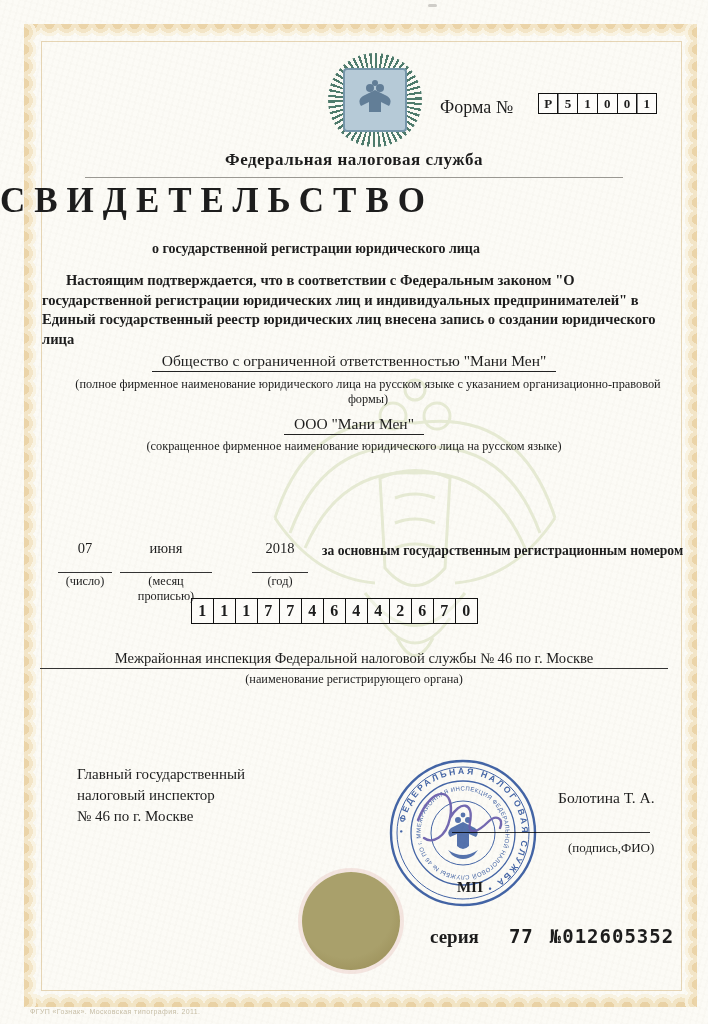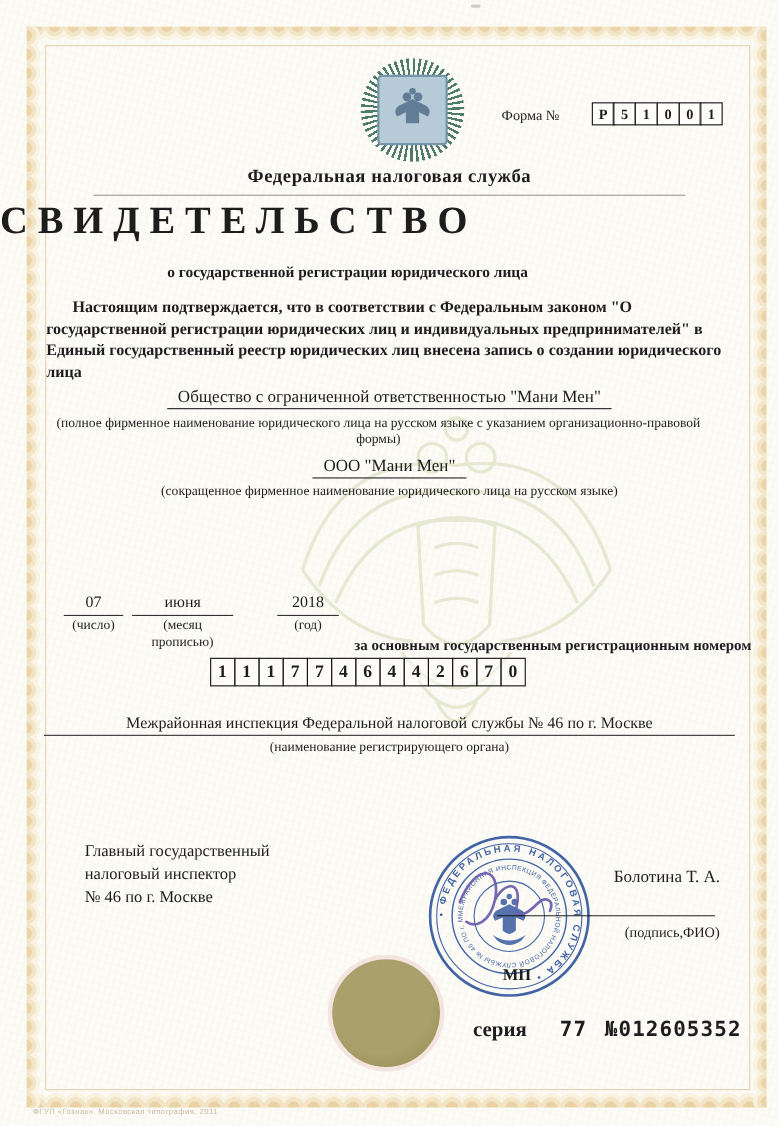--- a/index.html
+++ b/index.html
@@ -37,21 +37,21 @@
 
   
   .watermark{position:absolute;left:255px;top:368px;width:320px;height:330px;opacity:.85;z-index:0;}
 
   
   .emblem{position:absolute;left:328px;top:53px;width:94px;height:94px;border-radius:50%;
     background:repeating-conic-gradient(#4e7b6c 0deg 3deg, rgba(0,0,0,0) 3deg 7.2deg);
     display:flex;align-items:center;justify-content:center;z-index:2;}
   .emblem-core{width:60px;height:60px;border-radius:4px;background:#b6cad7;
     border:2px solid #7595a9;display:flex;align-items:center;justify-content:center;}
-  .forma-label{position:absolute;left:456px;top:97px;font-size:13px;z-index:2;}
+  .forma-label{position:absolute;left:440px;top:97px;font-size:18px;z-index:2;}
   .code-boxes{position:absolute;left:539px;top:93px;display:flex;z-index:2;}
   .code-boxes .cell{width:19px;height:19px;border:1.3px solid #111;margin-left:-1.3px;
     display:flex;align-items:center;justify-content:center;
     font-size:13px;font-weight:bold;background:rgba(255,255,255,.5);}
   .agency{position:absolute;left:0;top:150px;width:708px;text-align:center;
     font-size:17px;font-weight:bold;letter-spacing:.5px;z-index:2;}
   .hr1{position:absolute;left:85px;top:177px;width:538px;height:1px;background:#9a9892;z-index:2;}
   .doc-title{position:absolute;left:0;top:181px;width:603px;text-align:left;
     font-size:35px;font-weight:bold;letter-spacing:9px;z-index:2;}
   .doc-subtitle{position:absolute;left:0;top:241px;width:632px;text-align:center;
@@ -63,26 +63,26 @@
   .center-row{position:absolute;left:0;width:708px;text-align:center;z-index:2;}
   .uline{display:inline-block;border-bottom:1.2px solid #222;padding:0 10px 1px 10px;font-size:15.5px;}
   .cap{font-size:12.3px;line-height:14.5px;}
   .full-name{top:352px;}
   .full-name-cap{top:377px;left:54px;width:600px;}
   .short-name{top:415px;}
   .short-name-cap{top:439px;}
 
   
   .dfield{position:absolute;text-align:center;z-index:2;}
-  .dval{display:block;border-bottom:1.1px solid #333;padding-bottom:2px;font-size:14.5px;}
+  .dval{display:block;border-bottom:1.1px solid #333;padding-bottom:15px;font-size:14.5px;}
   .dcap{display:block;font-size:12.3px;padding-top:1px;}
   .f-day{left:58px;top:540px;width:54px;}
   .f-month{left:120px;top:540px;width:92px;}
   .f-year{left:252px;top:540px;width:56px;}
-  .ogrn-label{position:absolute;left:322px;top:543px;font-size:13.6px;font-weight:bold;white-space:nowrap;z-index:2;margin-top:36px;}
+  .ogrn-label{position:absolute;left:322px;top:543px;font-size:13.6px;font-weight:bold;white-space:nowrap;z-index:2;}
   .ogrn-boxes{position:absolute;left:192px;top:598px;display:flex;z-index:2;}
   .ogrn-boxes .cell{width:21.5px;height:24px;border:1.5px solid #111;margin-left:-1.5px;
     display:flex;align-items:center;justify-content:center;
     font-size:16px;font-weight:bold;background:rgba(255,255,255,.4);}
 
   .authority{top:650px;font-size:14.6px;}
   .authority-line{position:absolute;left:40px;top:668px;width:628px;height:1.2px;background:#333;z-index:2;}
   .authority-cap{top:672px;}
 
   
@@ -156,21 +156,21 @@
   <div class="agency">Федеральная налоговая служба</div>
   <div class="hr1"></div>
   <div class="doc-title">СВИДЕТЕЛЬСТВО</div>
   <div class="doc-subtitle">о государственной регистрации юридического лица</div>
 
   <div class="body-par">Настоящим подтверждается, что в соответствии с Федеральным законом "О государственной регистрации юридических лиц и индивидуальных предпринимателей" в Единый государственный реестр юридических лиц внесена запись о создании юридического лица</div>
 
   <div class="center-row full-name">
     <span class="uline">Общество с ограниченной ответственностью "Мани Мен"</span>
   </div>
-  <div class="center-row cap full-name-cap" style="left:44px;width:600px;">(полное фирменное наименование юридического лица на русском языке с указанием организационно-правовой формы)</div>
+  <div class="center-row cap full-name-cap" style="left:68px;width:600px;">(полное фирменное наименование юридического лица на русском языке с указанием организационно-правовой формы)</div>
 
   <div class="center-row short-name">
     <span class="uline">ООО "Мани Мен"</span>
   </div>
   <div class="center-row cap short-name-cap">(сокращенное фирменное наименование юридического лица  на русском языке)</div>
 
   <div class="dfield f-day">
     <span class="dval">07</span>
     <span class="dcap">(число)</span>
   </div>

